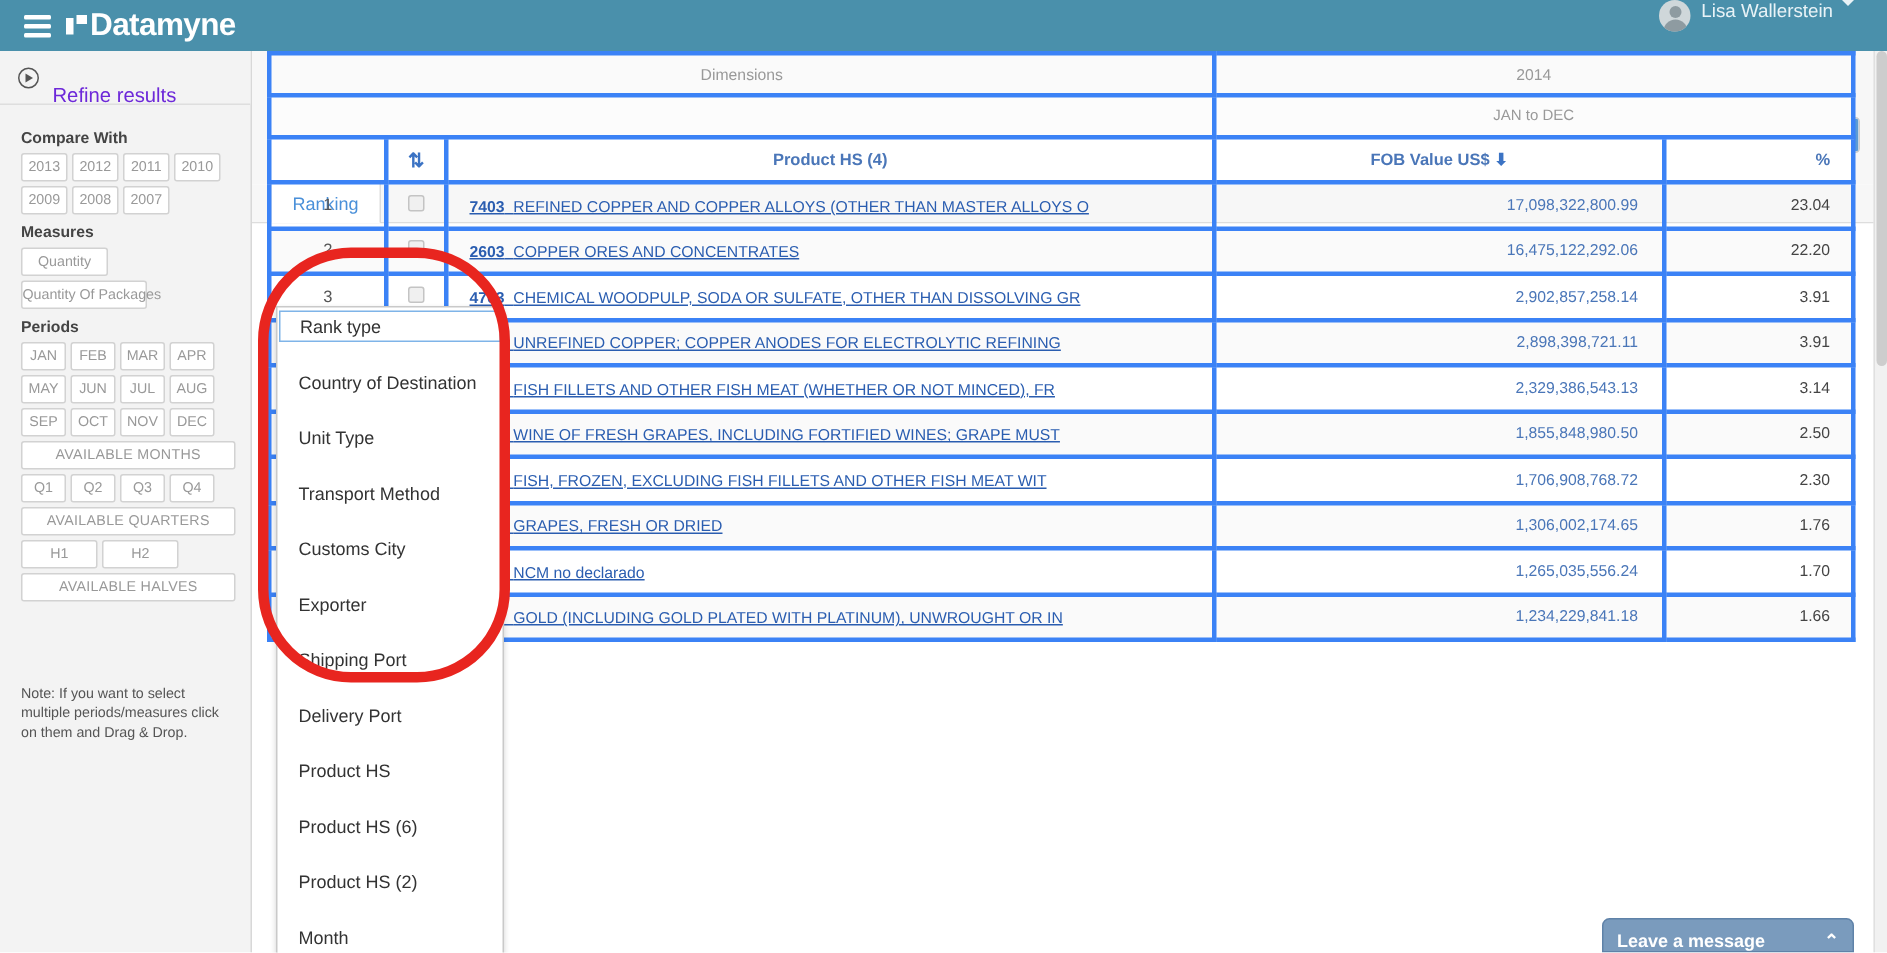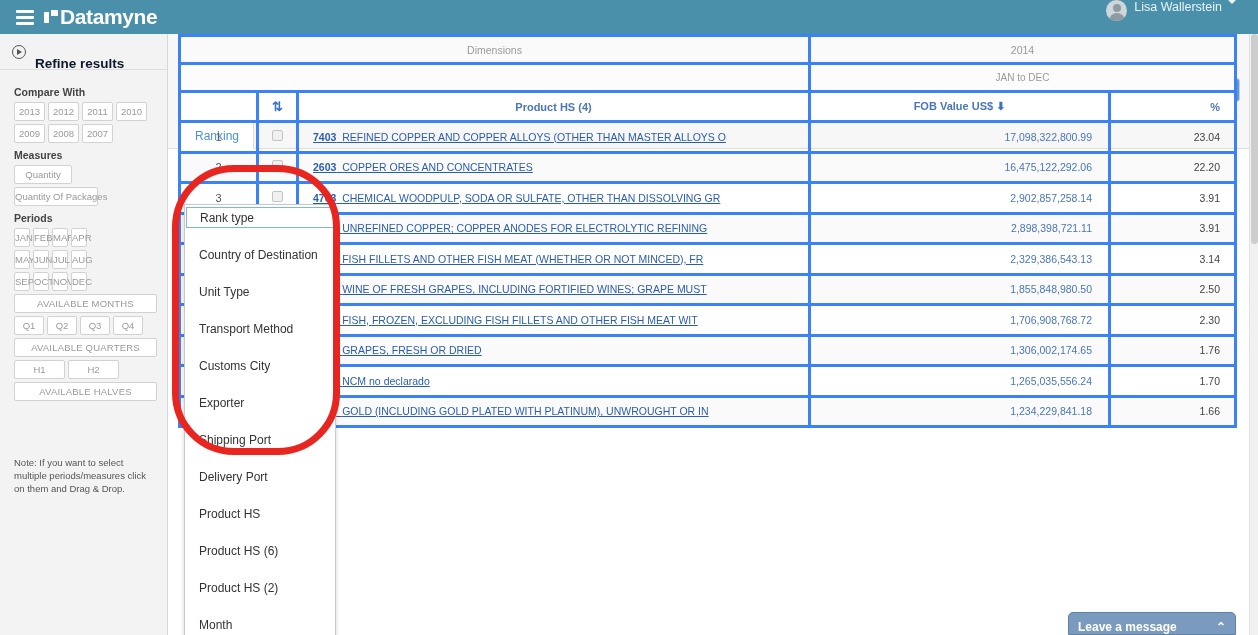--- a/index.html
+++ b/index.html
@@ -40,29 +40,29 @@
 
   
   .sidebar { position: absolute; left: 0; top: 34px; width: 168px; height: 601px;
     background: #f3f3f3; border-right: 1px solid #d8d8d8; }
   .refine-head { height: 36px; display: flex; align-items: center; padding-left: 12px;
     border-bottom: 1px solid #dedede; background: #f3f3f3; }
   .refine-icon { width: 14px; height: 14px; border: 1.5px solid #555; border-radius: 50%;
     margin-right: 9px; position: relative; }
   .refine-icon::after { content:""; position:absolute; left:4px; top:3px;
     border-left:5px solid #555; border-top:3px solid transparent; border-bottom:3px solid transparent; }
-  .refine-title { font-size: 13.5px; font-weight: bold; color: #0f172a; margin-top: 24px; }
+  .refine-title { font-size: 13.5px; font-weight: normal; color: #6d28d9; margin-top: 24px; }
   .side-body { padding: 10px 10px 0 14px; }
   .side-label { font-size: 10.5px; font-weight: bold; color: #444; margin: 6px 0 4px; }
   .chip-row { display: flex; flex-wrap: wrap; gap: 3px; margin-bottom: 3px; }
   .chip { background: #fff; border: 1px solid #d2d2d2; border-radius: 2px;
     font-size: 9.5px; color: #999; padding: 3px 0; text-align: center; cursor: pointer;
     white-space: nowrap; }
   .chip.w4 { width: 31px; }
-  .chip.wm { width: 16px; }
+  .chip.wm { width: 30px; }
   .chip.wq { width: 30px; }
   .chip.wh { width: 51px; }
   .chip.wide { width: 145px; padding: 3px 4px; letter-spacing: .2px; }
   .chip.q { width: 58px; }
   .chip.qp { width: 84px; }
   .side-note { font-size: 9.5px; color: #555; line-height: 1.35; margin-top: 56px;
     padding-right: 6px; }
 
   
   .main { position: absolute; left: 168px; top: 34px; width: 1082px; height: 601px;

